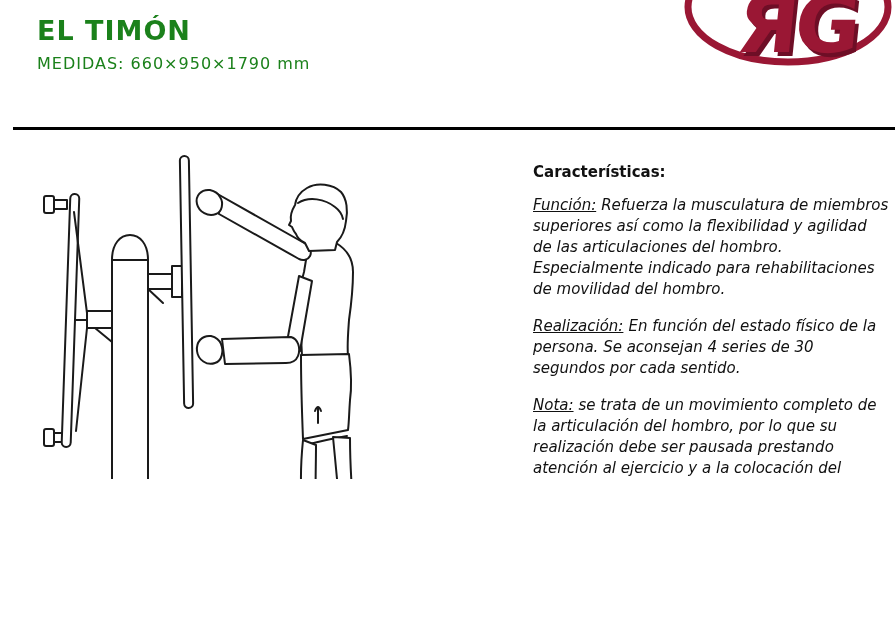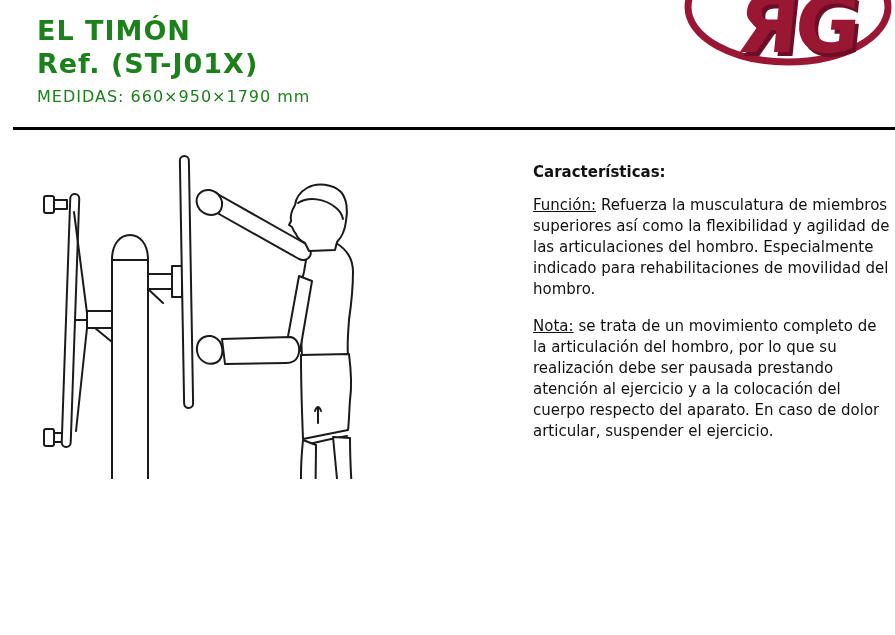--- a/index.html
+++ b/index.html
@@ -14,35 +14,34 @@
   .header .h-dims{font-size:16px;font-weight:normal;letter-spacing:1px;line-height:33px;margin:0;}
   
   .logo{position:absolute;left:683px;top:-46px;width:212px;height:112px;}
   
   .divider{position:absolute;left:13px;top:127px;width:882px;height:3px;background:#000;}
   
   .illus{position:absolute;left:15px;top:148px;width:378px;height:487px;}
   
   .charcol{position:absolute;left:533px;top:146px;width:357px;font-size:15px;line-height:21px;}
   .charcol .char-heading{font-weight:bold;margin:16px 0 12px 0;}
-  .charcol p{margin:8px 0 16px 0;}
+  .charcol p{margin:8px 0 16px 0;font-style:italic;}
   .sec-label{text-decoration:underline;margin-right:5px;}
   .logo-main{fill:var(--logo-maroon);}
   .logo-shadow{fill:#6e0e26;}
   .logo-ellipse{stroke:var(--logo-maroon);}
   .warn-tri{stroke:var(--warning-yellow);}
 </style>
 </head>
 <body>
 
 <div id="page">
 
   <div class="header">
     <div class="h-title">EL TIMÓN</div>
-    <div class="h-ref">Ref. (ST-J01X)</div>
     <div class="h-dims">MEDIDAS: 660×950×1790 mm</div>
   </div>
 
   <svg class="logo" viewBox="0 0 212 112" aria-hidden="true">
     <ellipse class="logo-ellipse" cx="105" cy="53" rx="100" ry="55" fill="none" stroke-width="7"></ellipse>
     <g transform="skewX(-6)" font-family="DejaVu Sans, sans-serif" font-size="80" font-weight="bold" letter-spacing="-4">
       <text class="logo-shadow" x="66" y="102">ЯG</text>
       <text class="logo-main" x="62" y="98">ЯG</text>
     </g>
   </svg>
@@ -110,19 +109,22 @@
   </svg>
 
   <div class="charcol">
     <div class="char-heading">Características:</div>
 
     <p>
       <span class="sec-label">Función:</span><span>Refuerza la musculatura de miembros superiores así como la flexibilidad y agilidad de las articulaciones del hombro. Especialmente indicado para rehabilitaciones de movilidad del hombro.</span>
     </p>
 
 
+    <p>
+      <span class="sec-label">Realización:</span><span>En función del estado físico de la persona. Se aconsejan 4 series de 30 segundos por cada sentido.</span>
+    </p>
 
     <p>
       <span class="sec-label">Nota:</span><span>se trata de un movimiento completo de la articulación del hombro, por lo que su realización debe ser pausada prestando atención al ejercicio y a la colocación del cuerpo respecto del aparato. En caso de dolor articular, suspender el ejercicio.</span>
     </p>
   </div>
 
 </div>
 
 </body></html>

